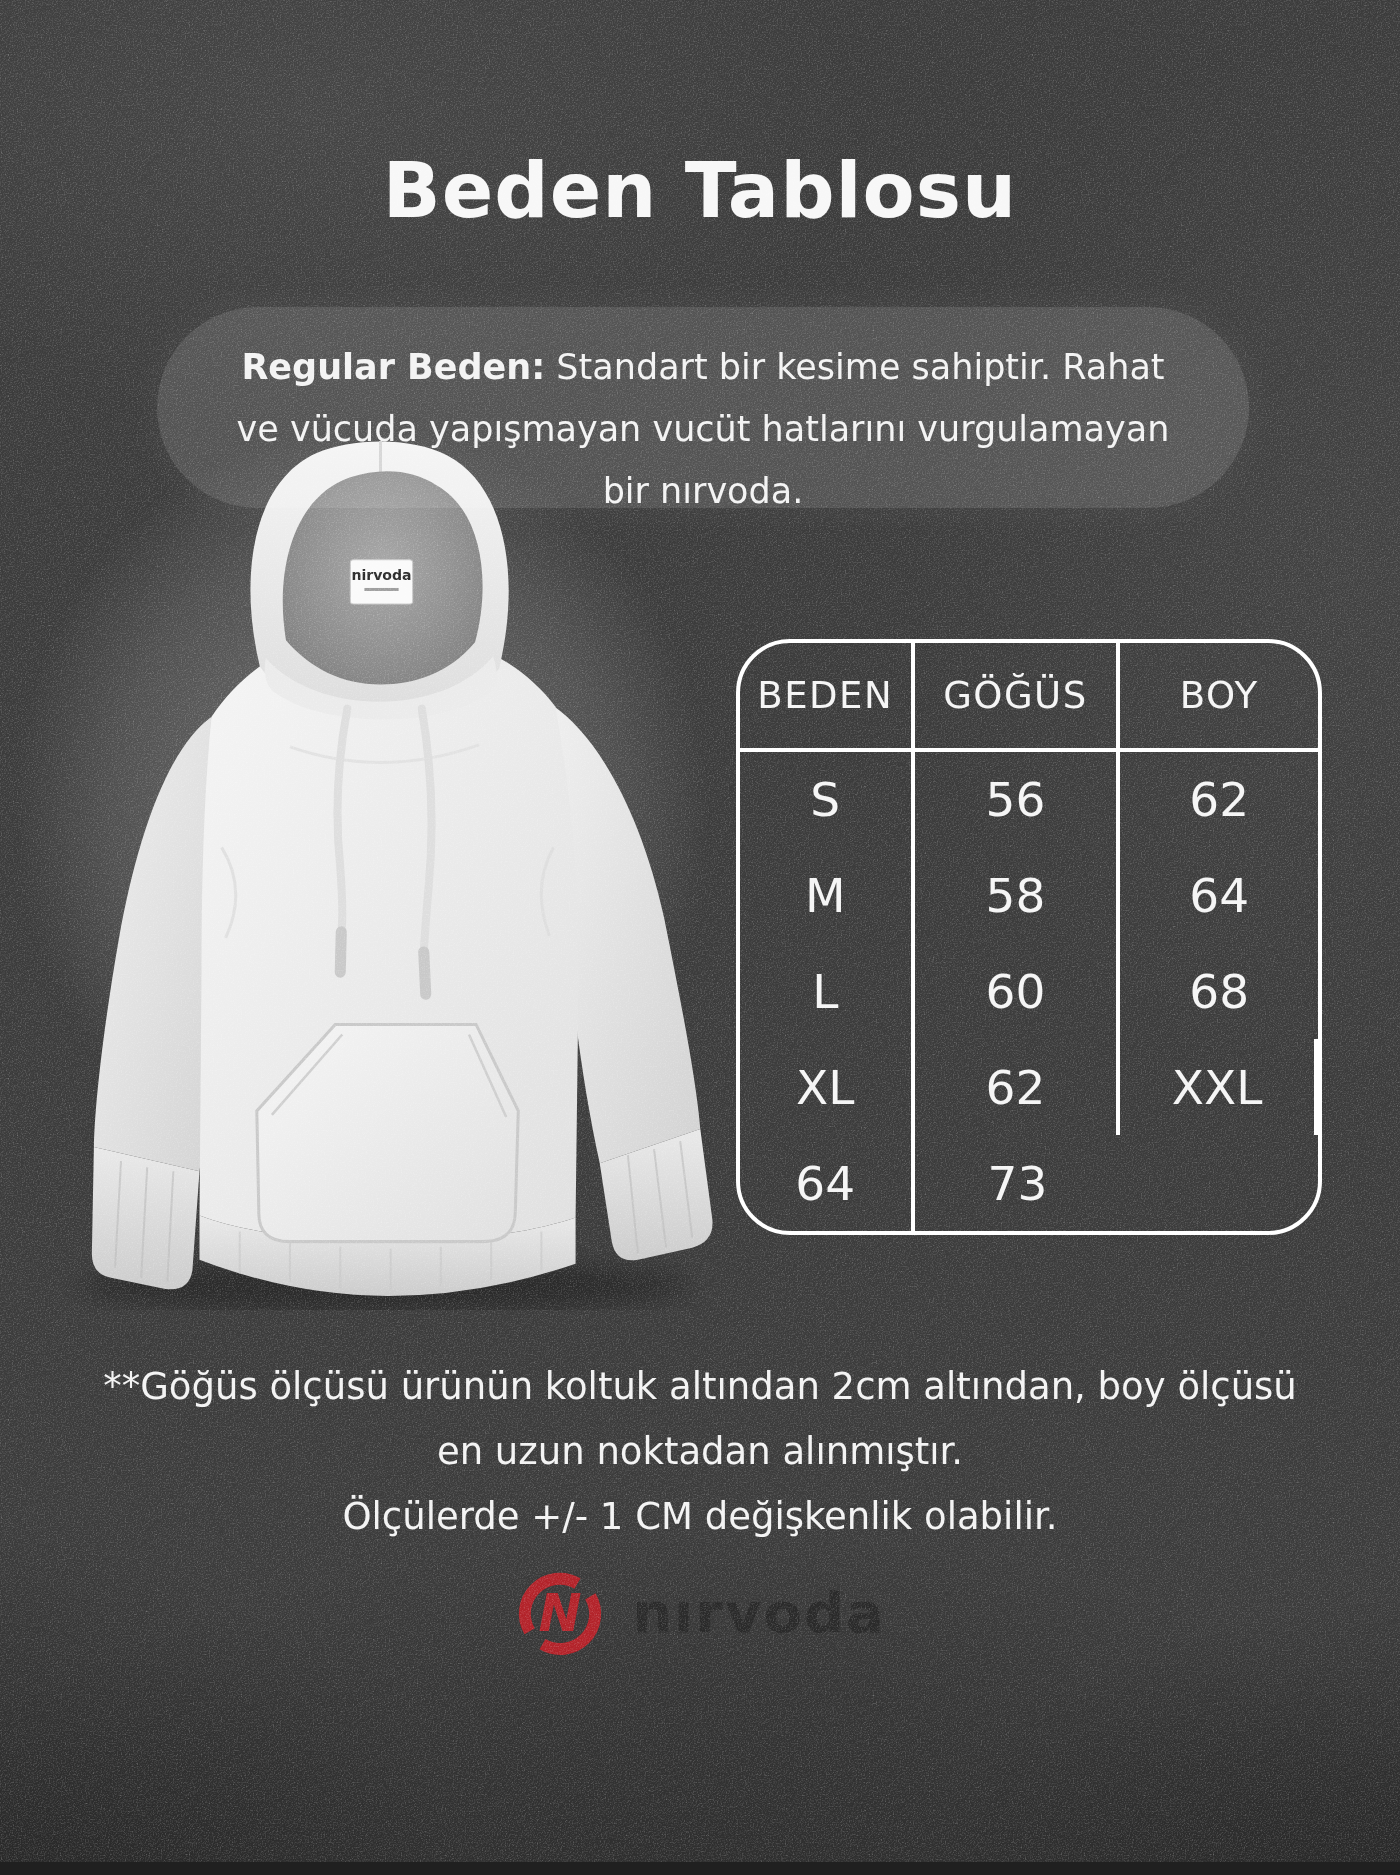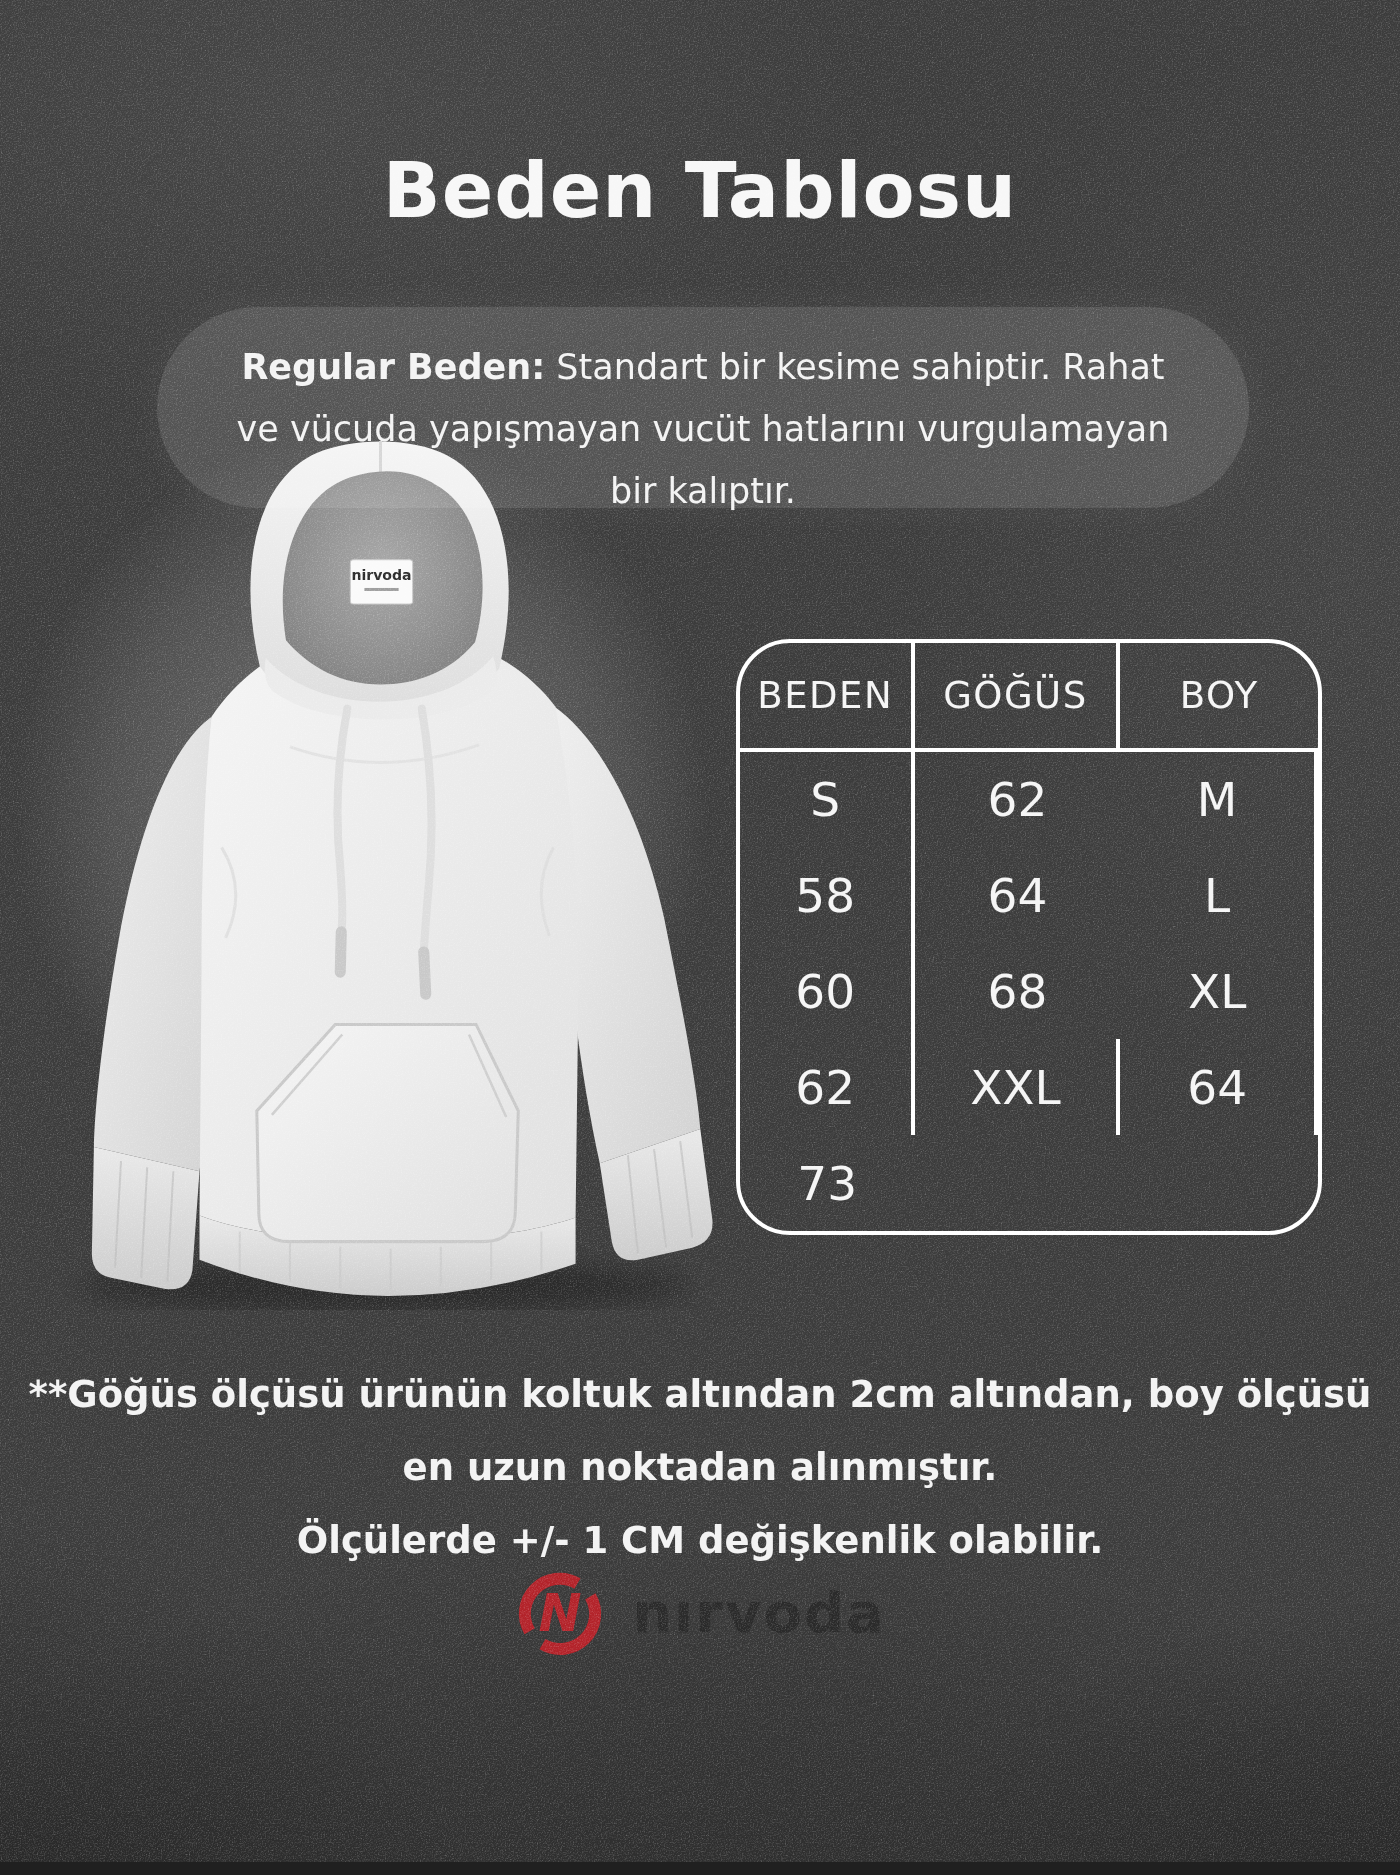--- a/index.html
+++ b/index.html
@@ -39,38 +39,38 @@
     display:grid;grid-template-columns:30.2% 35.6% 34.2%;
     grid-template-rows:109px repeat(5,1fr);z-index:3;
   }
   .cell{display:flex;align-items:center;justify-content:center;color:#f5f5f5;}
   .hcell{font-size:37px;letter-spacing:1.5px;}
   .bcell{font-size:47px;}
   .c-r{border-right:4px solid #ffffff;}
   .c-b{border-bottom:4px solid #ffffff;}
   .notes{position:absolute;top:1352px;left:0;width:100%;text-align:center;
     color:#f3f3f3;font-size:37px;z-index:3;}
-  .notes p{margin:12px;line-height:61px;font-weight:bold;}
+  .notes p{margin:4px;line-height:61px;}
   .logo-row{position:absolute;top:1566px;left:0;width:100%;
     display:flex;justify-content:center;align-items:center;gap:26px;z-index:3;}
   .logo-icon{width:92px;height:92px;}
   .wordmark{font-size:56px;font-weight:bold;color:#2a2a2a;letter-spacing:2px;}
   .noise{position:absolute;left:0;top:0;width:1400px;height:1875px;z-index:4;pointer-events:none;}
 </style>
 </head>
 <body>
 
 <div class="canvas">
 
   <h1 class="page-title">Beden Tablosu</h1>
 
   <div class="desc-pill">
     <p><span class="desc-bold">Regular Beden:</span><span> Standart bir kesime sahiptir. Rahat</span></p>
     <p>ve vücuda yapışmayan vucüt hatlarını vurgulamayan</p>
-    <p>bir kalıptır.</p>
+    <p>bir nırvoda.</p>
   </div>
 
   <div class="photo-backdrop"></div>
 
   <svg class="hoodie-svg" viewBox="0 0 660 890">
     <defs>
       <linearGradient id="gBody" x1="0" y1="0" x2="1" y2="1">
         <stop offset="0" stop-color="#f5f5f5"></stop>
           <stop offset="1" stop-color="#e0e0e0"></stop>
       </linearGradient>
@@ -151,20 +151,21 @@
       <path d="M 373 534 L 375 576" stroke="#c9c9c9" stroke-width="11" stroke-linecap="round"></path>
     </g>
   </svg>
 
   <div class="size-table">
     <div class="cell hcell c-r c-b">BEDEN</div>
     <div class="cell hcell c-r c-b">GÖĞÜS</div>
     <div class="cell hcell c-b">BOY</div>
 
     <div class="cell bcell c-r">S</div>
+    <div class="cell bcell c-r">56</div>
     <div class="cell bcell">62</div>
 
     <div class="cell bcell c-r">M</div>
     <div class="cell bcell c-r">58</div>
     <div class="cell bcell">64</div>
 
     <div class="cell bcell c-r">L</div>
     <div class="cell bcell c-r">60</div>
     <div class="cell bcell">68</div>
 

